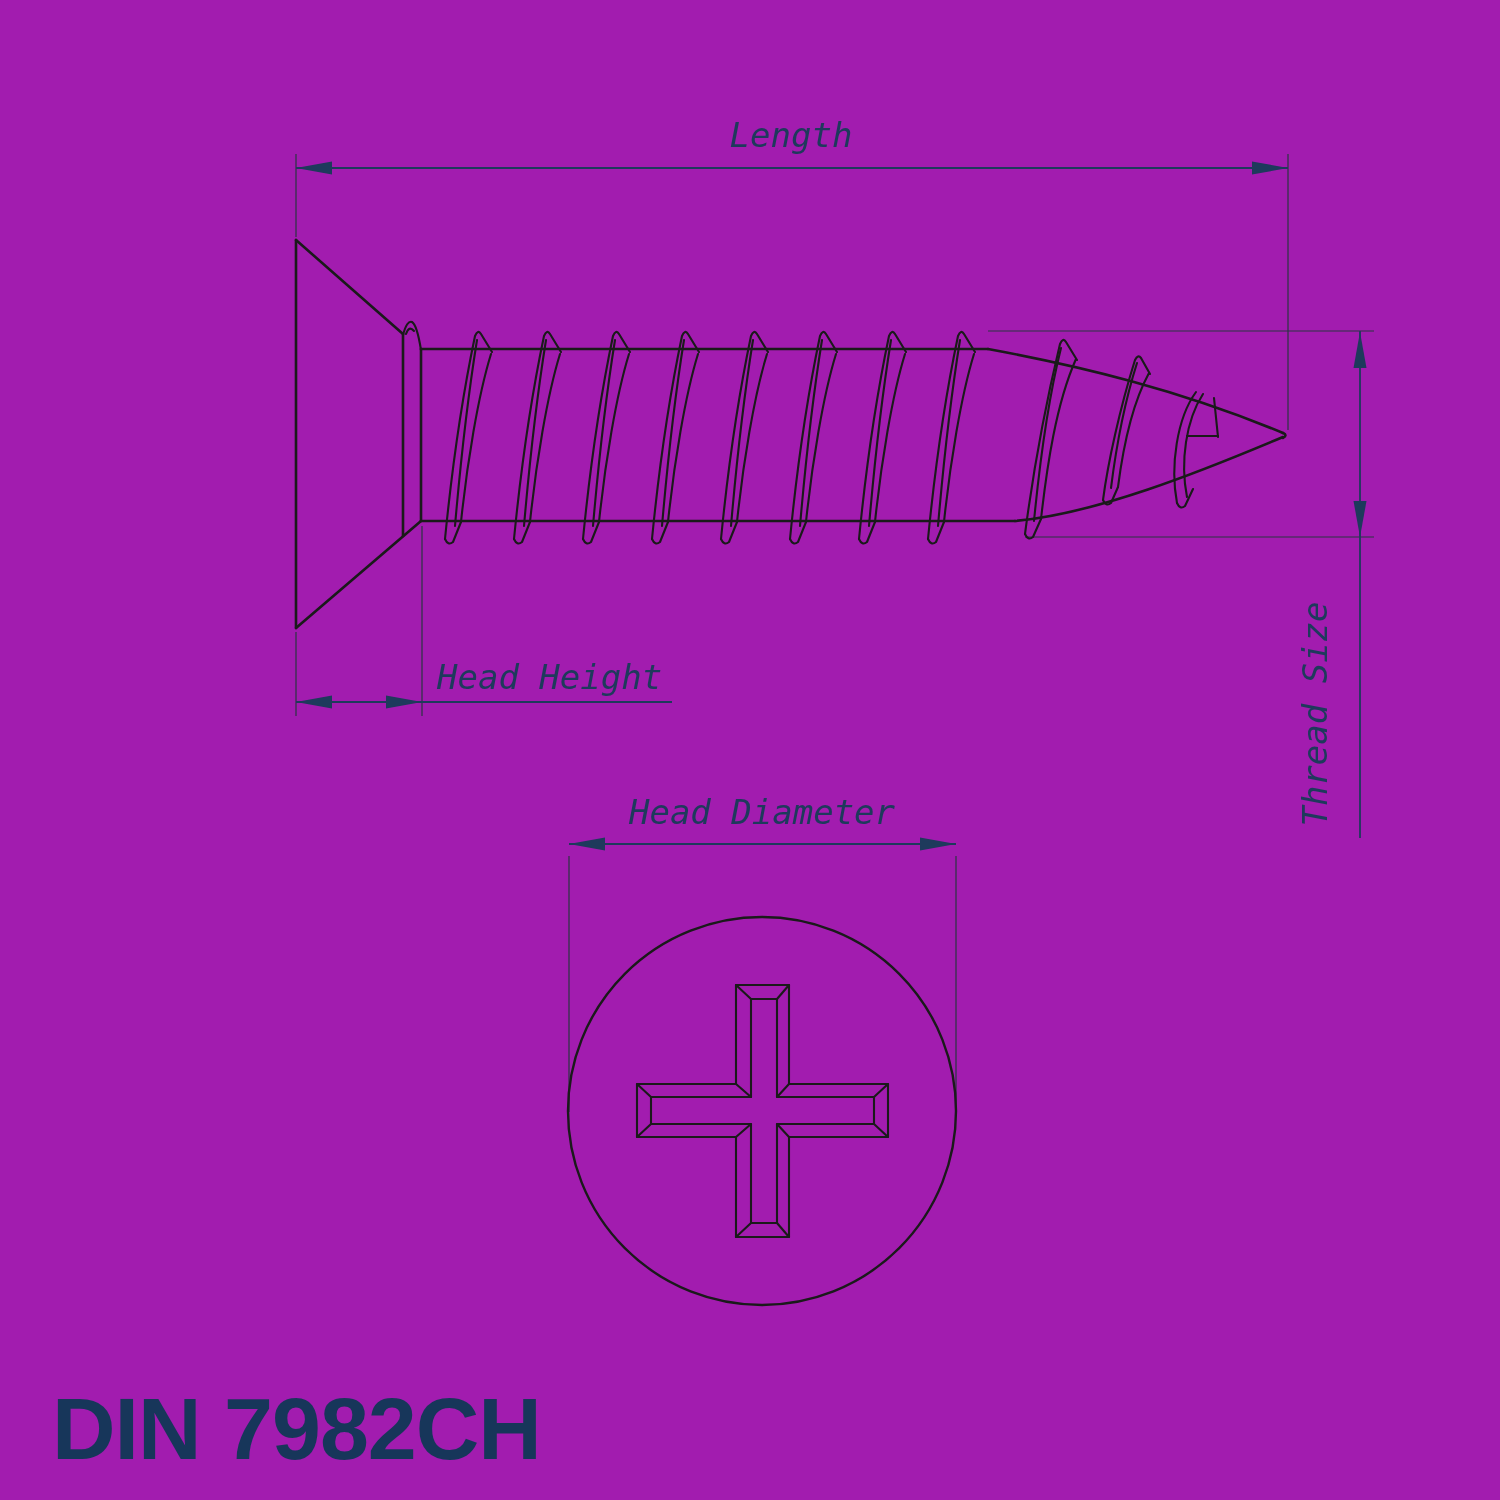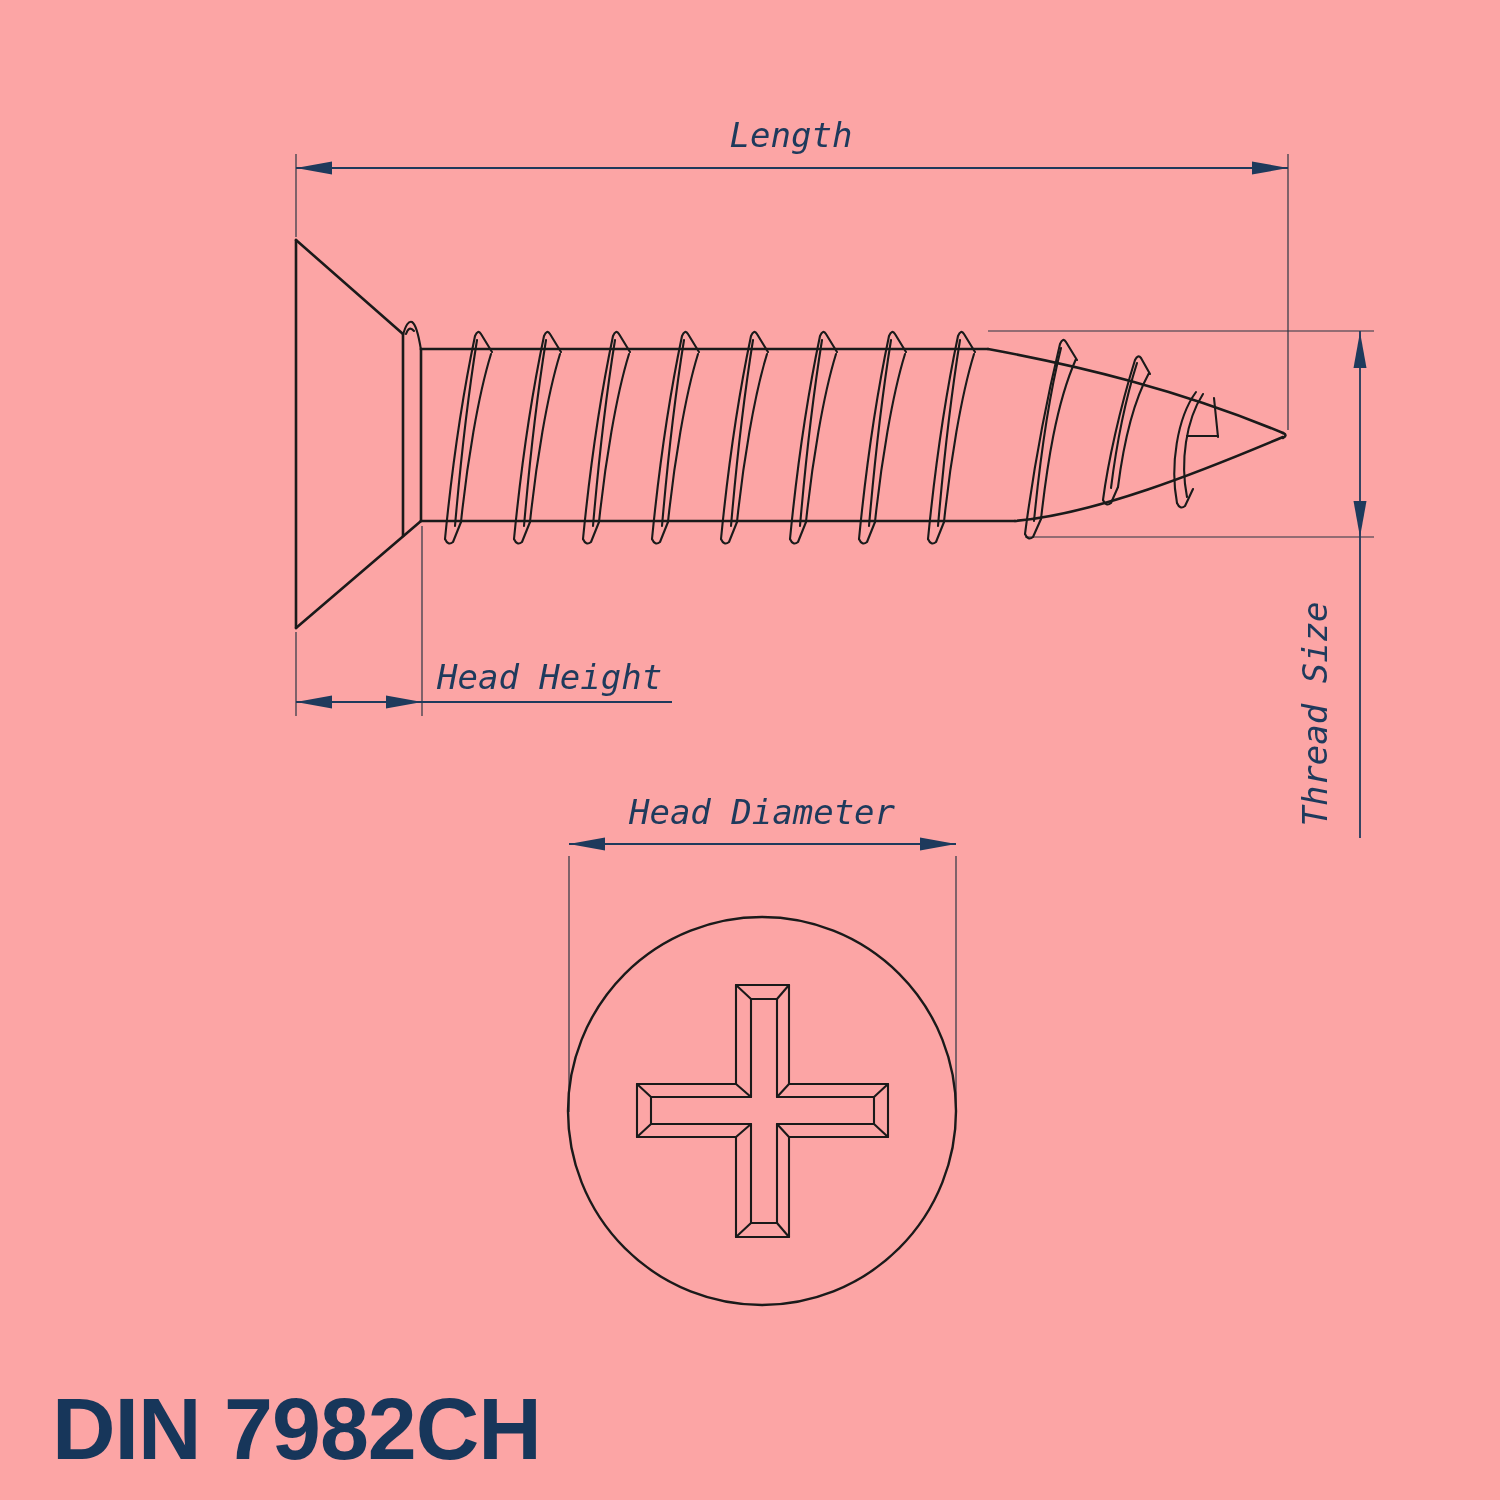--- a/index.html
+++ b/index.html
@@ -1,19 +1,19 @@
 <!DOCTYPE html>
 <html><head>
 <meta charset="utf-8">
 <style>
   html,body{margin:0;padding:0;background:#ffffff;}
   .canvas{
     position:relative;
     width:1500px;height:1500px;
-    background:#fca5a5;
+    background:#a21caf;
     font-family:"DejaVu Sans Mono", monospace;
     overflow:hidden;
   }
   svg{display:block;}
   
   .outline{stroke:#1a1a1a;stroke-width:2.6;fill:none;stroke-linecap:round;stroke-linejoin:round;}
   .outline-thin{stroke:#1a1a1a;stroke-width:2.1;fill:none;stroke-linecap:round;stroke-linejoin:round;}
   
   .dim-line{stroke:#1e3a5c;stroke-width:1.8;fill:none;}
   .ext-line{stroke:#2a3442;stroke-width:1.2;fill:none;}

